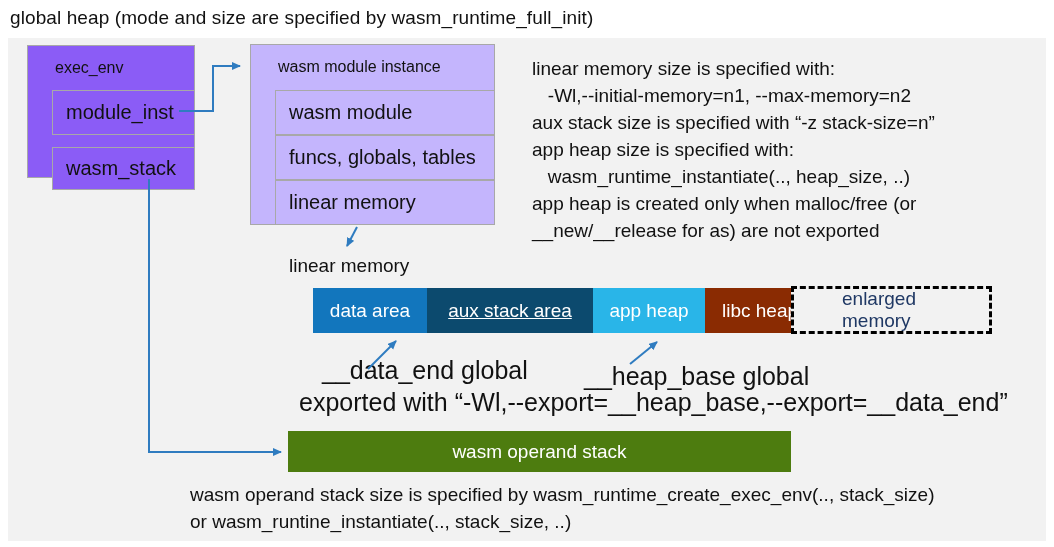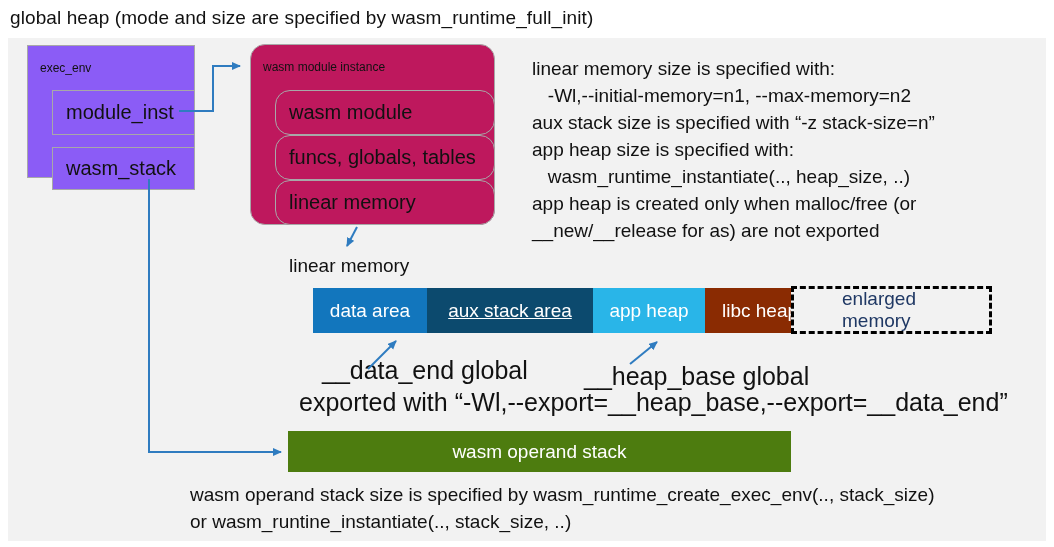--- a/index.html
+++ b/index.html
@@ -25,27 +25,27 @@
   .canvas {
     position: absolute;
     left: 8px; top: 38px;
     width: 1038px; height: 503px;
     background: #f2f2f2;
   }
 
   
   .box { position: absolute; border: 1px solid #a8a8a8; }
   .exec-fill { background: #8b5cf6; }
-  .inst-fill { background: #be185d; border-radius: 15px; }
+  .inst-fill { background: #c4b5fd; }
 
   .box-label {
     position: absolute;
     display: flex; align-items: center;
-    font-size: 12px; color: #111;
-    padding-left: 13px;
+    font-size: 16px; color: #111;
+    padding-left: 28px;
   }
 
   .row {
     position: absolute;
     border: 1px solid #a8a8a8;
     display: flex; align-items: center;
     font-size: 20px; color: #111;
     padding-left: 13px;
   }
 

